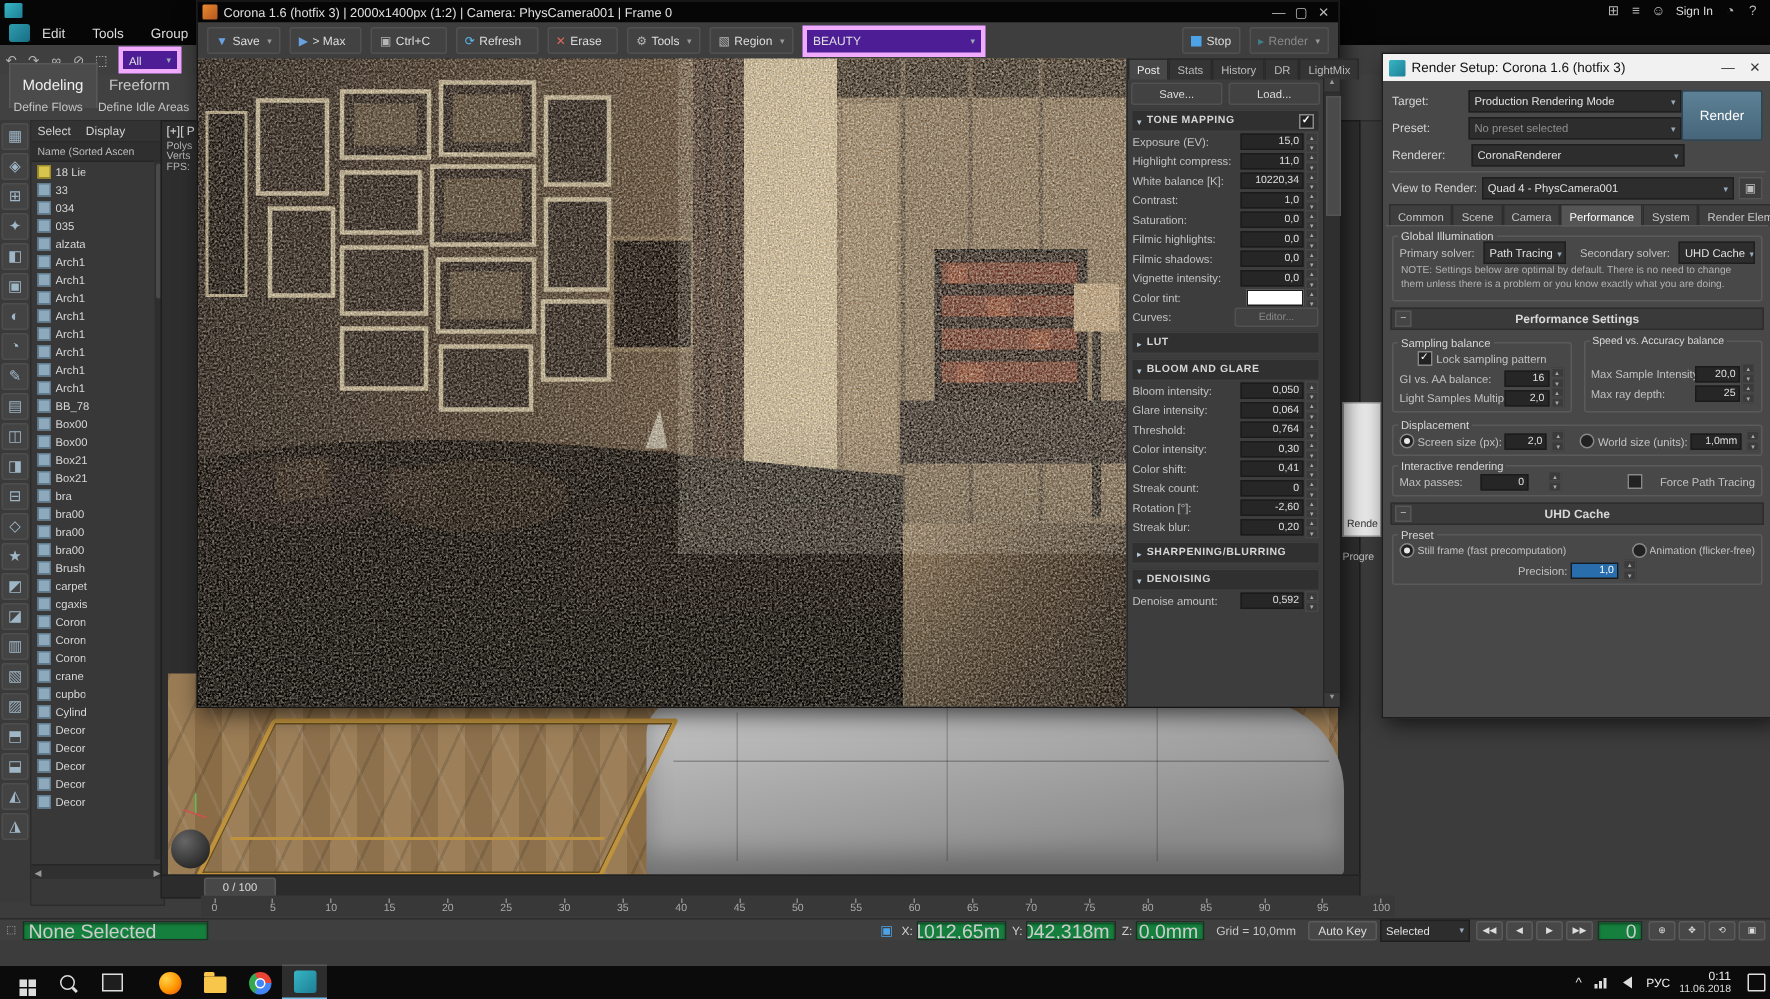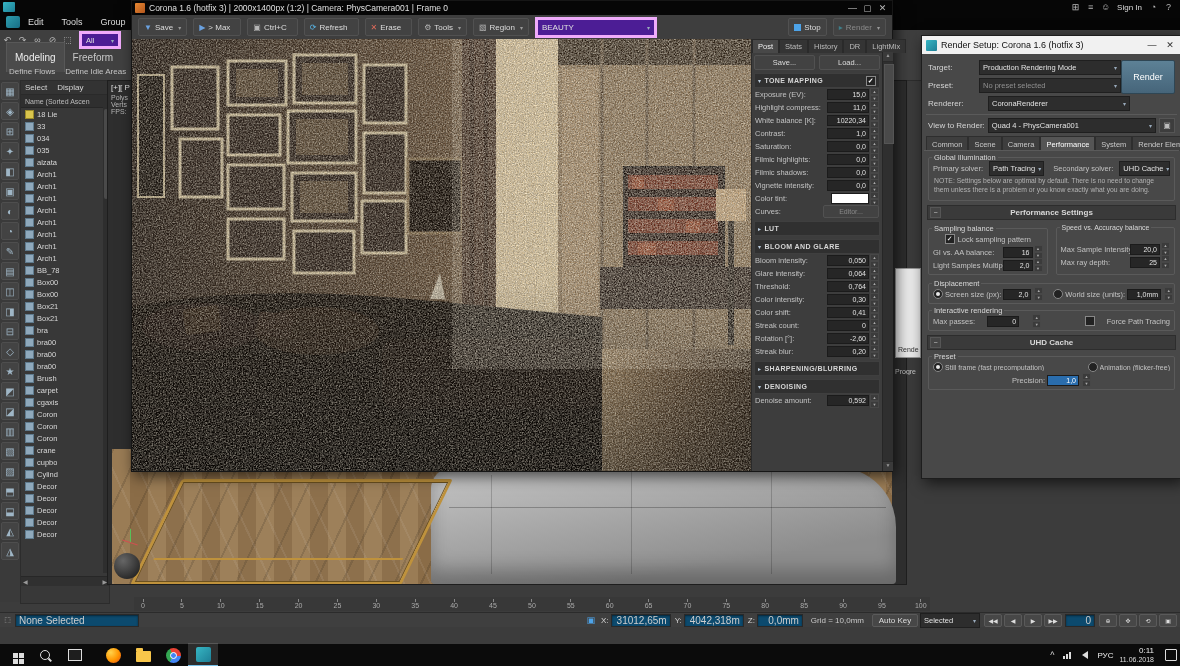--- a/index.html
+++ b/index.html
@@ -21,22 +21,22 @@
            color:#9fb6c6;font-size:10px;background:#434343;border:1px solid #4e4e4e;border-radius:2px}
   
   .sxrow{display:flex;align-items:center;height:12px;padding-left:4px;gap:3px}
   .sxgeo{width:7px;height:7px;background:#8fa9bc;border:1px solid #5f7b8e;flex:none}
   .sxrow.light .sxgeo{background:#d9c54d;border-color:#9a8a2a}
   .sxname{font-size:7.5px;color:#d8d8d8;white-space:nowrap;overflow:hidden}
   
   .vplabel{font-size:8px;color:#e0e0e0}
   .vpstat{font-size:7px;color:#b5b5b5}
   
-  .sfld{background:#0c4a6e;border:1px solid #292929;box-shadow:inset 0 1px 2px rgba(0,0,0,.5);
-        display:flex;align-items:center;padding:0 3px;font-size:10px;color:#ccc;height:11px;white-space:nowrap;overflow:hidden}
+  .sfld{background:#15803d;border:1px solid #292929;box-shadow:inset 0 1px 2px rgba(0,0,0,.5);
+        display:flex;align-items:center;padding:0 3px;font-size:13px;color:#ccc;height:11px;white-space:nowrap;overflow:hidden}
   .sbtn{background:#474747;border:1px solid #5a5a5a;border-radius:2px;display:flex;align-items:center;
         justify-content:center;font-size:8px;color:#ddd;white-space:nowrap}
   .spin{display:flex;flex-direction:column;margin-left:1px;flex:none}
   .spin i{font-style:normal;width:7px;height:5px;font-size:4px;line-height:5px;text-align:center;color:#aaa;
           background:#3b3b3b;border:1px solid #474747}
   
   .vfbwin{background:#3a3a3a;border:1px solid #161616;box-shadow:3px 4px 14px rgba(0,0,0,.65)}
   .vbtn{display:flex;align-items:center;gap:3px;height:16px;padding:0 5px;background:#424242;
         border:1px solid #515151;border-radius:2px;font-size:8px;color:#ddd;white-space:nowrap}
   .bic{font-size:8px}
@@ -407,20 +407,23 @@
 
     <div class="abs" style="left:22px;top:448px;width:1px;height:14px;background:#58c058"></div>
     <div class="abs" style="left:14px;top:461px;width:16px;height:1px;background:#d05050;transform:rotate(18deg)"></div>
   </div>
 
   <div class="abs" style="left:895px;top:268px;width:24px;height:88px;background:#ececec;border:1px solid #9a9a9a;overflow:hidden">
     <div style="position:absolute;left:2px;bottom:4px;font-size:7px;color:#333;white-space:nowrap">Rende</div>
   </div>
   <div class="abs" style="left:895px;top:368px;font-size:7px;color:#c9c9c9;width:24px;overflow:hidden;white-space:nowrap">Progre</div>
 
+  <div class="abs flex" style="left:107px;top:583px;width:798px;height:14px;background:#2c2c2c;border:1px solid #222">
+    <div class="sbtn" style="margin-left:28px;width:46px;height:11px;font-size:7.5px">0 / 100</div>
+  </div>
   <div class="abs flex" style="left:134px;top:597px;width:792px;height:14px;background:#383838;justify-content:space-between;padding:0 2px">
   <span class="tick">
     <i></i>
     <em>0</em>
   </span>
 
   <span class="tick">
     <i></i>
     <em>5</em>
   </span>
@@ -943,21 +946,21 @@
     </div>
 
     <div class="abs flex" style="left:6px;top:24px;gap:3px">
       <span class="rlbl" style="width:48px">Target:</span>
       <span class="rsel" style="width:134px">Production Rendering Mode</span>
     </div>
     <div class="abs flex" style="left:6px;top:42px;gap:3px">
       <span class="rlbl" style="width:48px">Preset:</span>
       <span class="rsel" style="width:134px;color:#909090">No preset selected</span>
     </div>
-    <div class="abs flex" style="left:6px;top:60px;gap:12px">
+    <div class="abs flex" style="left:6px;top:60px;gap:5px">
       <span class="rlbl" style="width:48px">Renderer:</span>
       <span class="rsel" style="width:134px">CoronaRenderer</span>
     </div>
     <div class="abs renderbtn" style="right:6px;top:24px;width:52px;height:32px">Render</div>
     <div class="abs" style="left:4px;top:78px;right:4px;height:1px;background:#5a5a5a"></div>
     <div class="abs flex" style="left:6px;top:82px;gap:3px;right:6px">
       <span class="rlbl">View to Render:</span>
       <span class="rsel" style="flex:1">Quad 4 - PhysCamera001</span>
       <span class="ic" style="width:14px;height:13px;background:#3d3d3d;border:1px solid #555;color:#bbb;font-size:8px">▣</span>
     </div>

